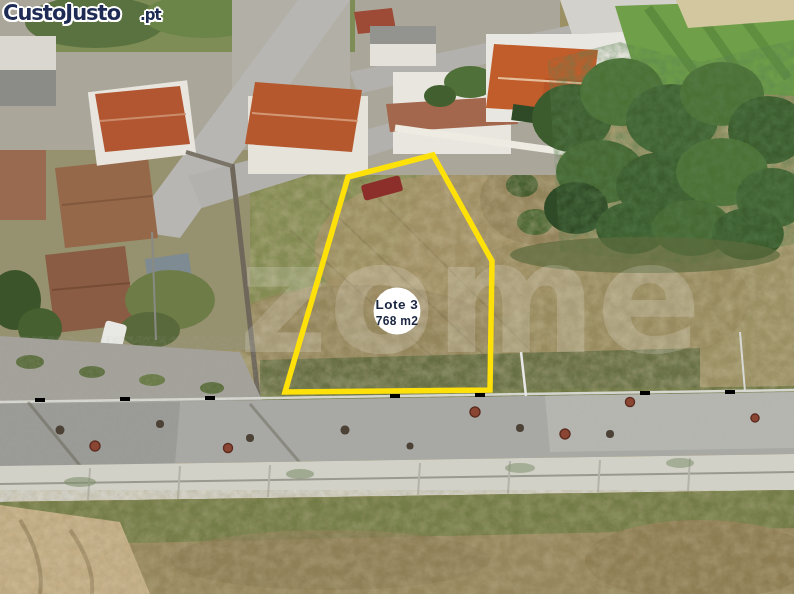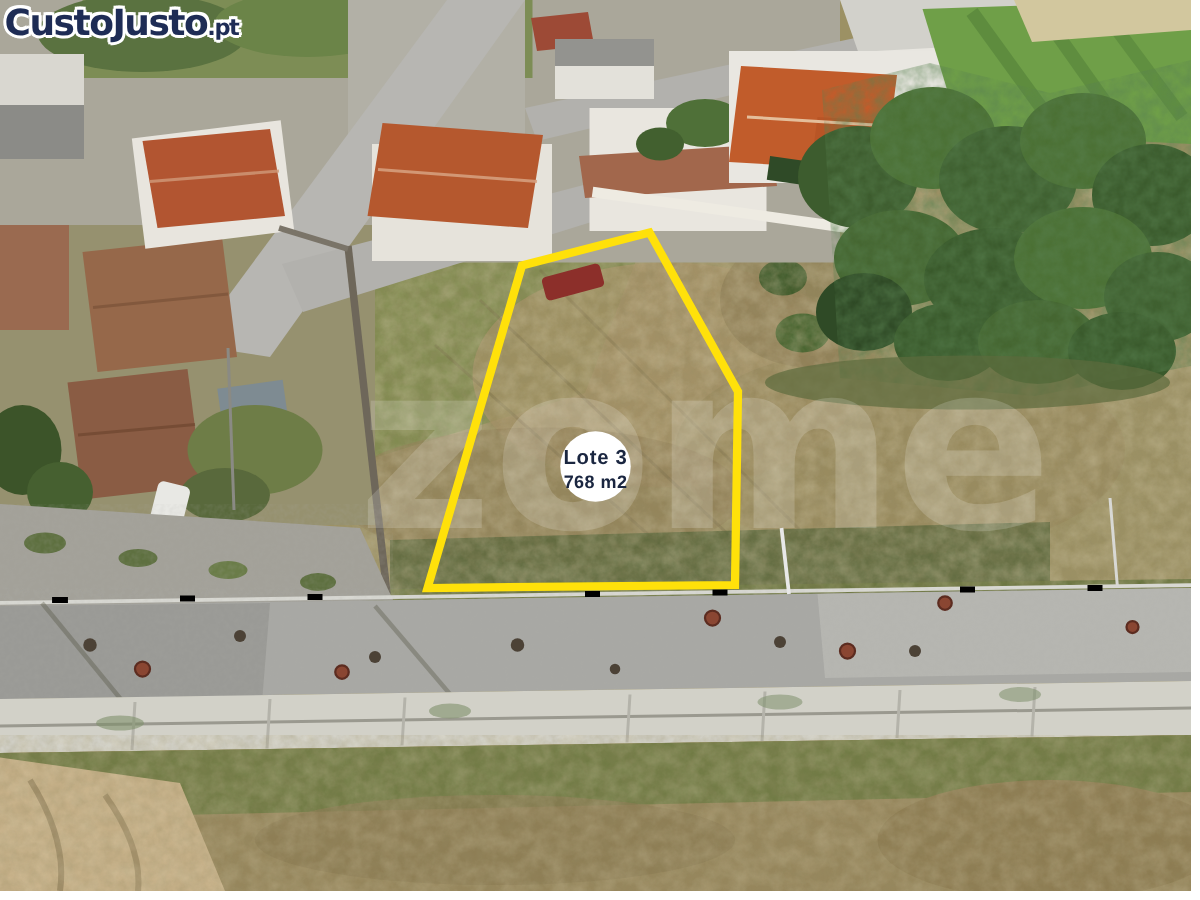--- a/index.html
+++ b/index.html
@@ -6,22 +6,22 @@
   .stage{position:relative;width:800px;height:600px;overflow:hidden;background:#ffffff;
          font-family:"Liberation Sans",sans-serif;}
   .photo-svg{position:absolute;left:0;top:0;}
   
   .logo{position:absolute;left:3px;top:1px;white-space:nowrap;user-select:none;
         font-family:"DejaVu Sans","Liberation Sans",sans-serif;font-weight:800;
         color:#1e2c55;letter-spacing:-1px;
         text-shadow:
           -2px 0 0 #fff, 2px 0 0 #fff, 0 -2px 0 #fff, 0 2px 0 #fff,
           -1.5px -1.5px 0 #fff, 1.5px -1.5px 0 #fff, -1.5px 1.5px 0 #fff, 1.5px 1.5px 0 #fff;}
-  .logo .brand{font-size:24px;}
-  .logo .tld{font-size:15px;}
+  .logo .brand{font-size:21px;}
+  .logo .tld{font-size:15px;margin-left:20px;}
   
   .wm{font-family:"DejaVu Sans","Liberation Sans",sans-serif;font-weight:bold;
       fill:#ffffff;opacity:0.17;}
   .badge-t1{font-family:"Liberation Sans",sans-serif;font-weight:bold;font-size:13.5px;
             fill:#1a2640;letter-spacing:.5px;}
   .badge-t2{font-family:"Liberation Sans",sans-serif;font-weight:bold;font-size:12px;
             fill:#1a2640;letter-spacing:.3px;}
 </style>
 </head>
 <body>

